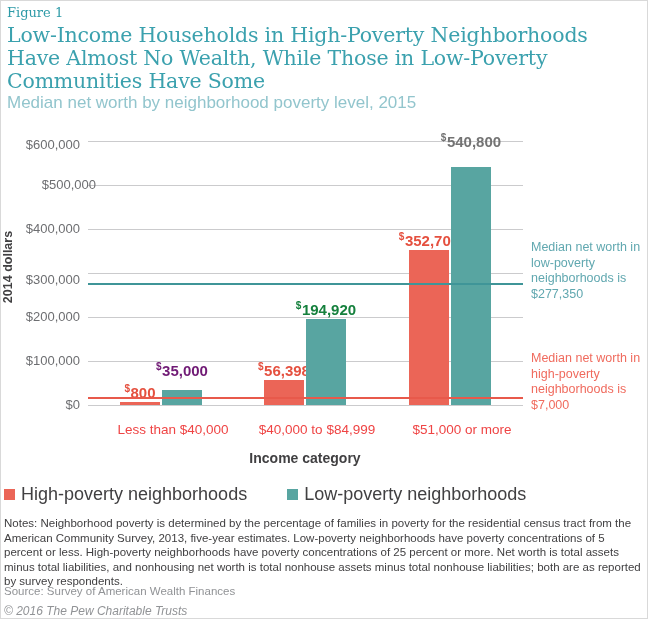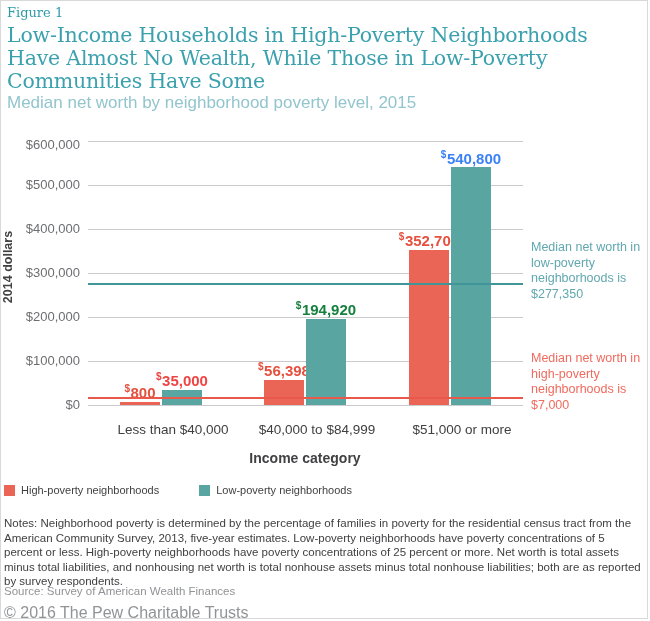--- a/index.html
+++ b/index.html
@@ -49,86 +49,86 @@
     transform:translateX(-50%);
   }
   .bar-label .sup{font-size:10px;vertical-align:6px;margin-right:0.5px;}
   .refline{position:absolute;}
   .annotation{
     position:absolute;left:531px;width:124px;
     font-size:12.5px;line-height:15.5px;
   }
   .xtick{
     position:absolute;white-space:nowrap;transform:translateX(-50%);
-    font-size:13.5px;color:#404040;top:422px;padding-left:24px;
+    font-size:13.5px;color:#ef4444;top:422px;padding-left:24px;
   }
   .x-axis-label{
     position:absolute;top:450px;left:305px;transform:translateX(-50%);
     font-size:14px;font-weight:bold;color:#414042;white-space:nowrap;
   }
   .legend{
     position:absolute;left:4px;top:484px;display:flex;gap:0;
   }
   .legend-item{display:flex;align-items:center;margin-right:40px;}
   .legend-item:last-child{margin-right:0;}
   .legend-swatch{width:11px;height:11px;margin-right:6px;display:inline-block;}
-  .legend-label{font-size:11px;color:#414042;}
+  .legend-label{font-size:18px;color:#414042;}
   .notes{
     position:absolute;left:4px;top:516px;width:642px;
     font-size:11.5px;line-height:14.5px;color:#414042;
   }
   .source{
     position:absolute;left:4px;top:585px;
     font-size:11.5px;color:#919396;
   }
   .copyright{
     position:absolute;left:4px;top:604px;
-    font-size:16px;color:#919396;
+    font-size:12px;color:#919396;font-style:italic;
   }
 </style>
 </head>
 <body>
 
 <div class="frame"></div>
 
 <div class="figure-label">Figure 1</div>
 <h1 class="chart-title" style="margin:0;font-weight:normal;">Low-Income Households in High-Poverty Neighborhoods Have Almost No Wealth, While Those in Low-Poverty Communities Have Some</h1>
 <div class="chart-subtitle">Median net worth by neighborhood poverty level, 2015</div>
 
 <div class="plot">
   <div class="y-axis-label">2014 dollars</div>
   <div id="grid-layer">
       <div class="gridline" style="left: 88px; top: 141px; width: 435px;"></div>
       <div class="ytick" style="left: 0px; top: 124px; margin-top: 13px;">$600,000</div>
       <div class="gridline" style="left: 88px; top: 185px; width: 435px;"></div>
-      <div class="ytick" style="left: 0px; top: 177px;">$500,000</div>
+      <div class="ytick" style="left: 0px; top: 177px; padding-left: 16px;">$500,000</div>
       <div class="gridline" style="left: 88px; top: 229px; width: 435px;"></div>
       <div class="ytick" style="left: 0px; top: 221px;">$400,000</div>
       <div class="gridline" style="left: 88px; top: 273px; width: 435px;"></div>
-      <div class="ytick" style="left: 0px; top: 265px;">$300,000</div>
+      <div class="ytick" style="left: 0px; top: 272px;">$300,000</div>
       <div class="gridline" style="left: 88px; top: 317px; width: 435px;"></div>
       <div class="ytick" style="left: 0px; top: 309px;">$200,000</div>
       <div class="gridline" style="left: 88px; top: 361px; width: 435px;"></div>
       <div class="ytick" style="left: 0px; top: 353px;">$100,000</div>
       <div class="gridline" style="left: 88px; top: 405px; width: 435px;"></div>
       <div class="ytick" style="left: 0px; top: 397px;">$0</div>
     </div>
   <div id="bar-layer">
       <div class="bar" style="left: 120px; top: 402px; width: 40px; height: 3px; background: rgb(235, 101, 87);"></div>
       <div class="bar-label" style="left: 140px; top: 383px; color: rgb(229, 80, 63);"><span class="sup">$</span>800</div>
       <div class="bar" style="left: 264px; top: 380px; width: 40px; height: 25px; background: rgb(235, 101, 87);"></div>
       <div class="bar-label" style="left: 284px; top: 361px; color: rgb(229, 80, 63);"><span class="sup">$</span>56,398</div>
       <div class="bar" style="left: 409px; top: 250px; width: 40px; height: 155px; background: rgb(235, 101, 87);"></div>
       <div class="bar-label" style="left: 429px; top: 231px; color: rgb(229, 80, 63);"><span class="sup">$</span>352,700</div>
       <div class="bar" style="left: 162px; top: 390px; width: 40px; height: 15px; background: rgb(88, 165, 161);"></div>
-      <div class="bar-label" style="left: 182px; top: 371px; color: #ef4444;"><span class="sup">$</span>35,000</div>
+      <div class="bar-label" style="left: 182px; top: 361px; color: #701a75;"><span class="sup">$</span>35,000</div>
       <div class="bar" style="left: 306px; top: 319px; width: 40px; height: 86px; background: rgb(88, 165, 161);"></div>
       <div class="bar-label" style="left: 326px; top: 300px; color: #15803d;"><span class="sup">$</span>194,920</div>
       <div class="bar" style="left: 451px; top: 167px; width: 40px; height: 238px; background: rgb(88, 165, 161);"></div>
-      <div class="bar-label" style="left: 471px; top: 149px; color: #3b82f6;"><span class="sup">$</span>540,800</div>
+      <div class="bar-label" style="left: 471px; top: 132px; color: #737373;"><span class="sup">$</span>540,800</div>
     </div>
   <div id="refline-layer">
       <div class="refline" style="left: 88px; top: 283px; width: 435px; height: 2px; background: rgb(63, 149, 152);"></div>
       <div class="refline" style="left: 88px; top: 397px; width: 435px; height: 1.5px; background: rgb(232, 89, 75);"></div>
     </div>
 
   <div class="annotation" id="annot-low" style="top: 240px; color: rgb(97, 168, 176);">Median net worth in low-poverty neighborhoods is $277,350</div>
   <div class="annotation" id="annot-high" style="top: 351px; color: rgb(240, 107, 94);">Median net worth in high-poverty neighborhoods is $7,000</div>
 
   <div id="xtick-layer">

